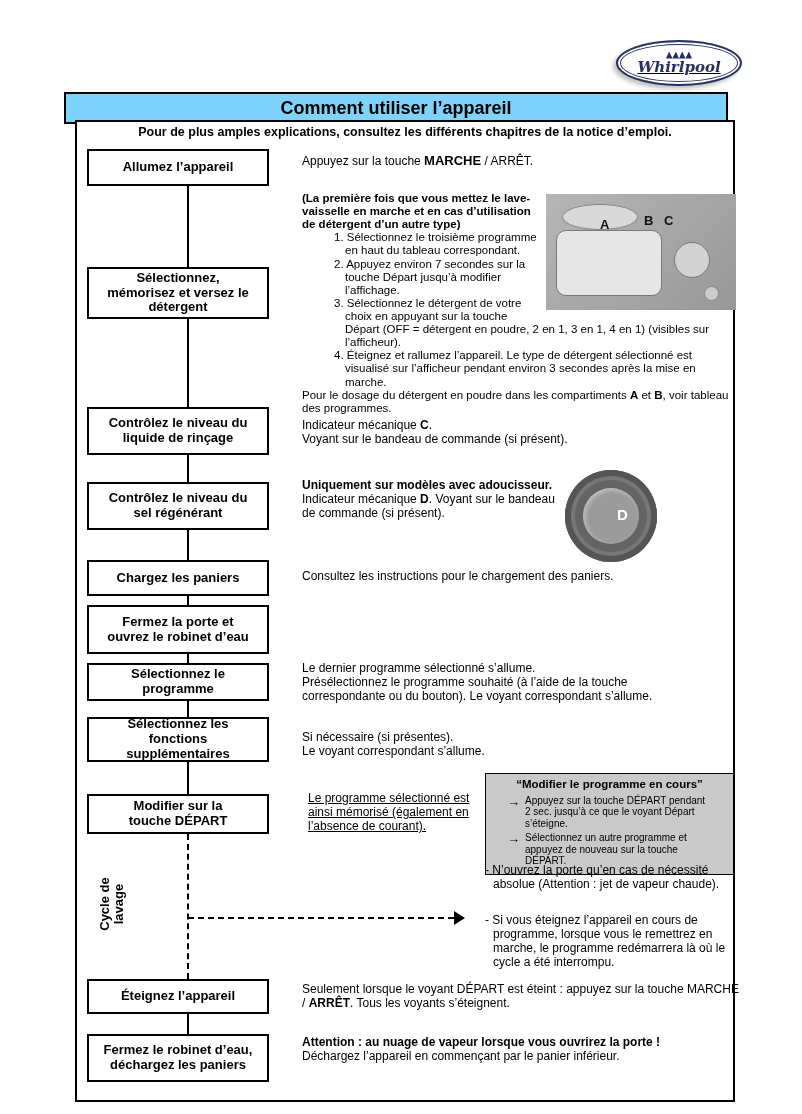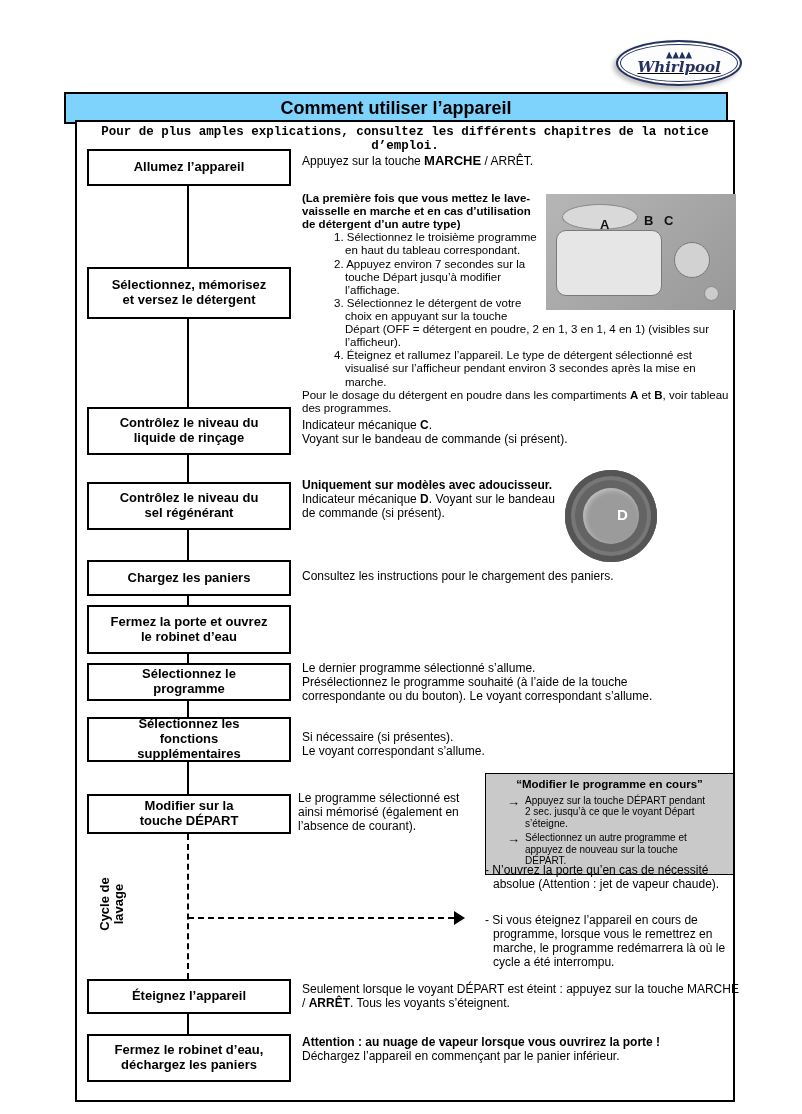--- a/index.html
+++ b/index.html
@@ -12,33 +12,33 @@
   .logo-oval{width:100%;height:100%;border:2px solid #24305e;border-radius:50%;background:#fdfdfd;
     display:flex;flex-direction:column;align-items:center;justify-content:center;
     box-shadow:inset 0 0 0 2px #fff, inset 0 0 0 3px #24305e, -3px 3px 4px rgba(0,0,0,.25);text-decoration:underline;}
   .logo-crown{width:26px;height:7px;background:#24305e;margin-bottom:1px;
     clip-path:polygon(0 100%,12% 0,25% 100%,38% 0,50% 100%,62% 0,75% 100%,88% 0,100% 100%);}
   .logo-text{font-family:"DejaVu Serif",serif;font-style:italic;font-weight:bold;font-size:15px;color:#24305e;line-height:1;}
 
   .title-box{position:absolute;left:64px;top:92px;width:660px;height:28px;border:2px solid #000;background:#7dd3fc;
     display:flex;align-items:center;justify-content:center;font-weight:bold;font-size:18px;}
   .frame{position:absolute;left:75px;top:120px;width:660px;height:982px;border:2px solid #000;background:#fff;box-sizing:border-box;}
-  .subtitle{position:absolute;left:0;top:3px;width:100%;text-align:center;font-weight:bold;font-size:12.5px;font-family:Liberation Mono, monospace;}
+  .subtitle{position:absolute;left:0;top:3px;width:100%;text-align:center;font-weight:bold;font-size:12.5px;}
 
   
   .line{position:absolute;z-index:1;}
   .v-solid1{left:110px;top:64px;height:608px;border-left:2px solid #000;}
   .v-dash{left:110px;top:712px;height:145px;border-left:2px dashed #000;}
   .v-solid2{left:110px;top:892px;height:20px;border-left:2px solid #000;}
   .h-dash{left:111px;top:795px;width:266px;border-top:2px dashed #000;}
   .arrowhead{left:377px;top:789px;width:0;height:0;border-left:11px solid #000;border-top:7px solid transparent;border-bottom:7px solid transparent;}
 
-  .flow-box{position:absolute;left:10px;width:204px;border:2px solid #000;background:#fff;z-index:2;
+  .flow-box{position:absolute;left:10px;width:182px;border:2px solid #000;background:#fff;z-index:2;
     display:flex;flex-direction:column;align-items:center;justify-content:center;text-align:center;
-    font-weight:bold;font-size:13px;line-height:1.15;padding:1px 20px;box-sizing:border-box;}
+    font-weight:bold;font-size:13px;line-height:1.15;padding:1px 12px;box-sizing:border-box;}
 
   .cycle{position:absolute;left:-12px;top:762px;width:94px;height:40px;transform:rotate(-90deg);
     display:flex;align-items:center;justify-content:center;text-align:center;
     font-weight:bold;font-size:13px;line-height:1.1;white-space:pre-line;z-index:2;}
 
   
   .rt{position:absolute;font-size:12px;line-height:1.18;z-index:2;}
   .s1{left:225px;top:31px;width:430px;}
   .key{font-weight:bold;font-size:13px;}
   .s2{left:225px;top:70px;width:434px;font-size:11.5px;line-height:1.14;}
@@ -55,21 +55,21 @@
   .s4{left:225px;top:356px;width:255px;}
   .photo-cap{position:absolute;left:488px;top:348px;width:92px;height:92px;z-index:2;}
   .cap-outer{position:absolute;left:0;top:0;right:0;bottom:0;border-radius:50%;background:#646464;
     box-shadow:inset 0 0 0 6px #555, inset 0 0 0 10px #777;}
   .cap-inner{position:absolute;left:18px;top:18px;width:56px;height:56px;border-radius:50%;background:#9b9b9b;
     box-shadow:inset 2px 2px 5px rgba(255,255,255,.4);}
   .cap-label{position:absolute;left:52px;top:36px;color:#fff;font-weight:bold;font-size:15px;}
   .s5{left:225px;top:447px;width:430px;}
   .s7{left:225px;top:539px;width:404px;}
   .s8{left:225px;top:608px;width:430px;}
-  .s9{left:221px;top:669px;width:172px;}
+  .s9{left:231px;top:669px;width:172px;text-decoration:underline;}
   .modify{left:408px;top:651px;width:249px;background:#c9c9c9;border:1px solid #000;padding:4px 21px;box-sizing:border-box;}
   .modify-title{font-weight:bold;font-size:11.5px;text-align:center;margin-bottom:3px;}
   .modify-item{display:flex;gap:5px;font-size:10px;line-height:1.15;margin-bottom:3px;}
   .modify-arrow{font-weight:bold;font-size:13px;line-height:1;flex:0 0 auto;}
   .w1{left:408px;top:741px;width:256px;padding-left:8px;text-indent:-8px;box-sizing:border-box;}
   .w2{left:408px;top:791px;width:256px;padding-left:8px;text-indent:-8px;box-sizing:border-box;}
   .s10{left:225px;top:860px;width:438px;}
   .s11{left:225px;top:913px;width:438px;}
 </style>
 </head>

